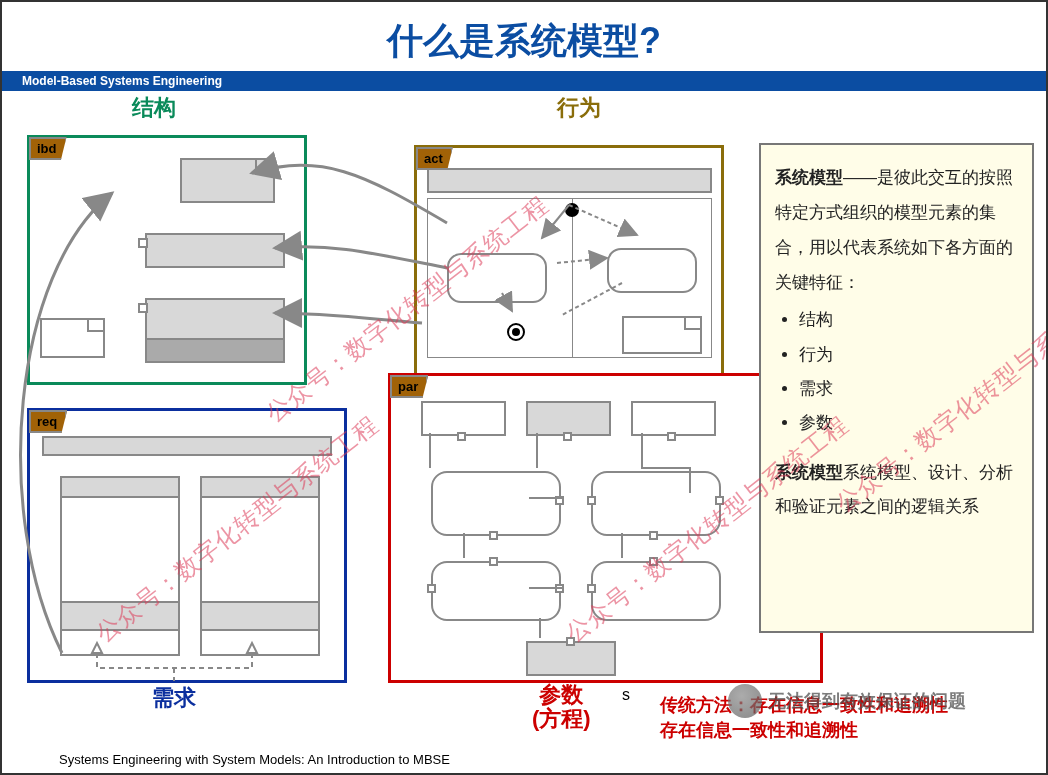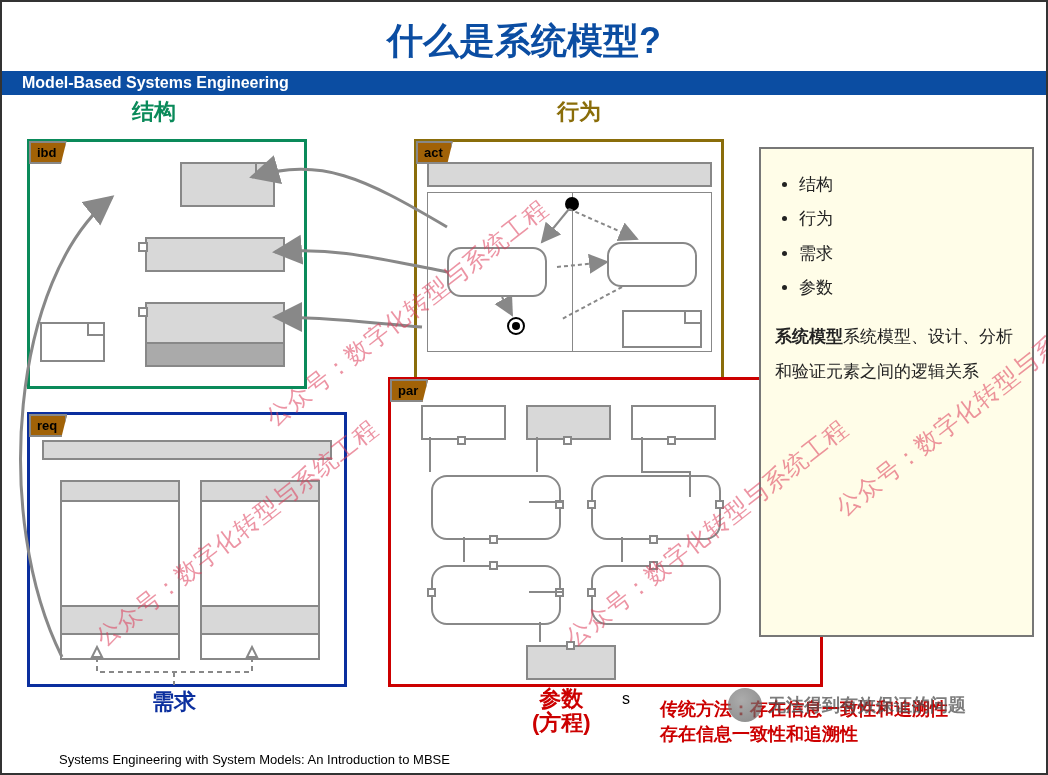--- a/index.html
+++ b/index.html
@@ -16,21 +16,21 @@
   .title {
     text-align: center;
     font-size: 36px;
     font-weight: bold;
     color: #0b4da2;
     padding: 15px 0 5px;
   }
   .banner {
     background: #0b4da2;
     color: #fff;
-    font-size: 16px;
+    font-size: 12px;
     padding: 3px 20px;
     font-weight: bold;
     border-bottom: 2px solid #fff;
   }
   .canvas {
     position: relative;
     width: 1044px;
     height: 660px;
   }
   .label { position: absolute; font-weight: bold; font-size: 22px; }
@@ -40,21 +40,21 @@
   .lbl-parameter { color: #c00; left: 530px; top: 590px; text-align: center; line-height: 1.1; }
 
   .panel { position: absolute; background: #fff; }
   .panel .tag {
     position: absolute; top: -1px; left: -1px;
     background: #a16207; border: 2px solid #888;
     font-size: 13px; font-weight: bold; padding: 2px 8px 2px 6px;
     clip-path: polygon(0 0, 100% 0, 85% 100%, 0 100%);
   }
   .ibd { left: 25px;  top: 42px;  width: 280px; height: 250px; border: 3px solid #0a8a5a; }
-  .act { left: 412px; top: 42px;  width: 310px; height: 300px; border: 3px solid #8a6d0a; }
+  .act { left: 412px; top: 52px;  width: 310px; height: 300px; border: 3px solid #8a6d0a; }
   .req { left: 25px;  top: 315px; width: 320px; height: 275px; border: 3px solid #0b2f9e; padding-left: 36px; }
   .par { left: 358px; top: 280px; width: 435px; height: 310px; border: 3px solid #c00; margin-left: 28px; }
 
   
   .blk { position: absolute; border: 2px solid #888; background: #d8d8d8; }
   .port { position: absolute; width: 10px; height: 10px; border: 2px solid #888; background:#fff; }
 
   
   .ibd .b1 { left: 150px; top: 20px; width: 95px; height: 45px; }
   .ibd .b1::after { content:""; position:absolute; right:-2px; top:-2px; width:16px; height:12px; border:2px solid #888; background:#d8d8d8; }
@@ -259,20 +259,23 @@
       <path d="M 640 340 L 640 375 L 688 375 L 688 400"></path>
       <path d="M 527 405 L 560 405"></path>
       <path d="M 462 440 L 462 465"></path>
       <path d="M 620 440 L 620 465"></path>
       <path d="M 527 495 L 560 495"></path>
       <path d="M 538 525 L 538 545"></path>
     </g>
   </svg>
 
   <div class="infobox">
+    <div>
+      <b>系统模型</b><span>——是彼此交互的按照特定方式组织的模型元素的集合，用以代表系统如下各方面的关键特征：</span>
+    </div>
     <ul>
       <li>结构</li>
       <li>行为</li>
       <li>需求</li>
       <li>参数</li>
     </ul>
     <div>
       <b>系统模型</b><span>系统模型、设计、分析和验证元素之间的逻辑关系</span>
     </div>
   </div>

